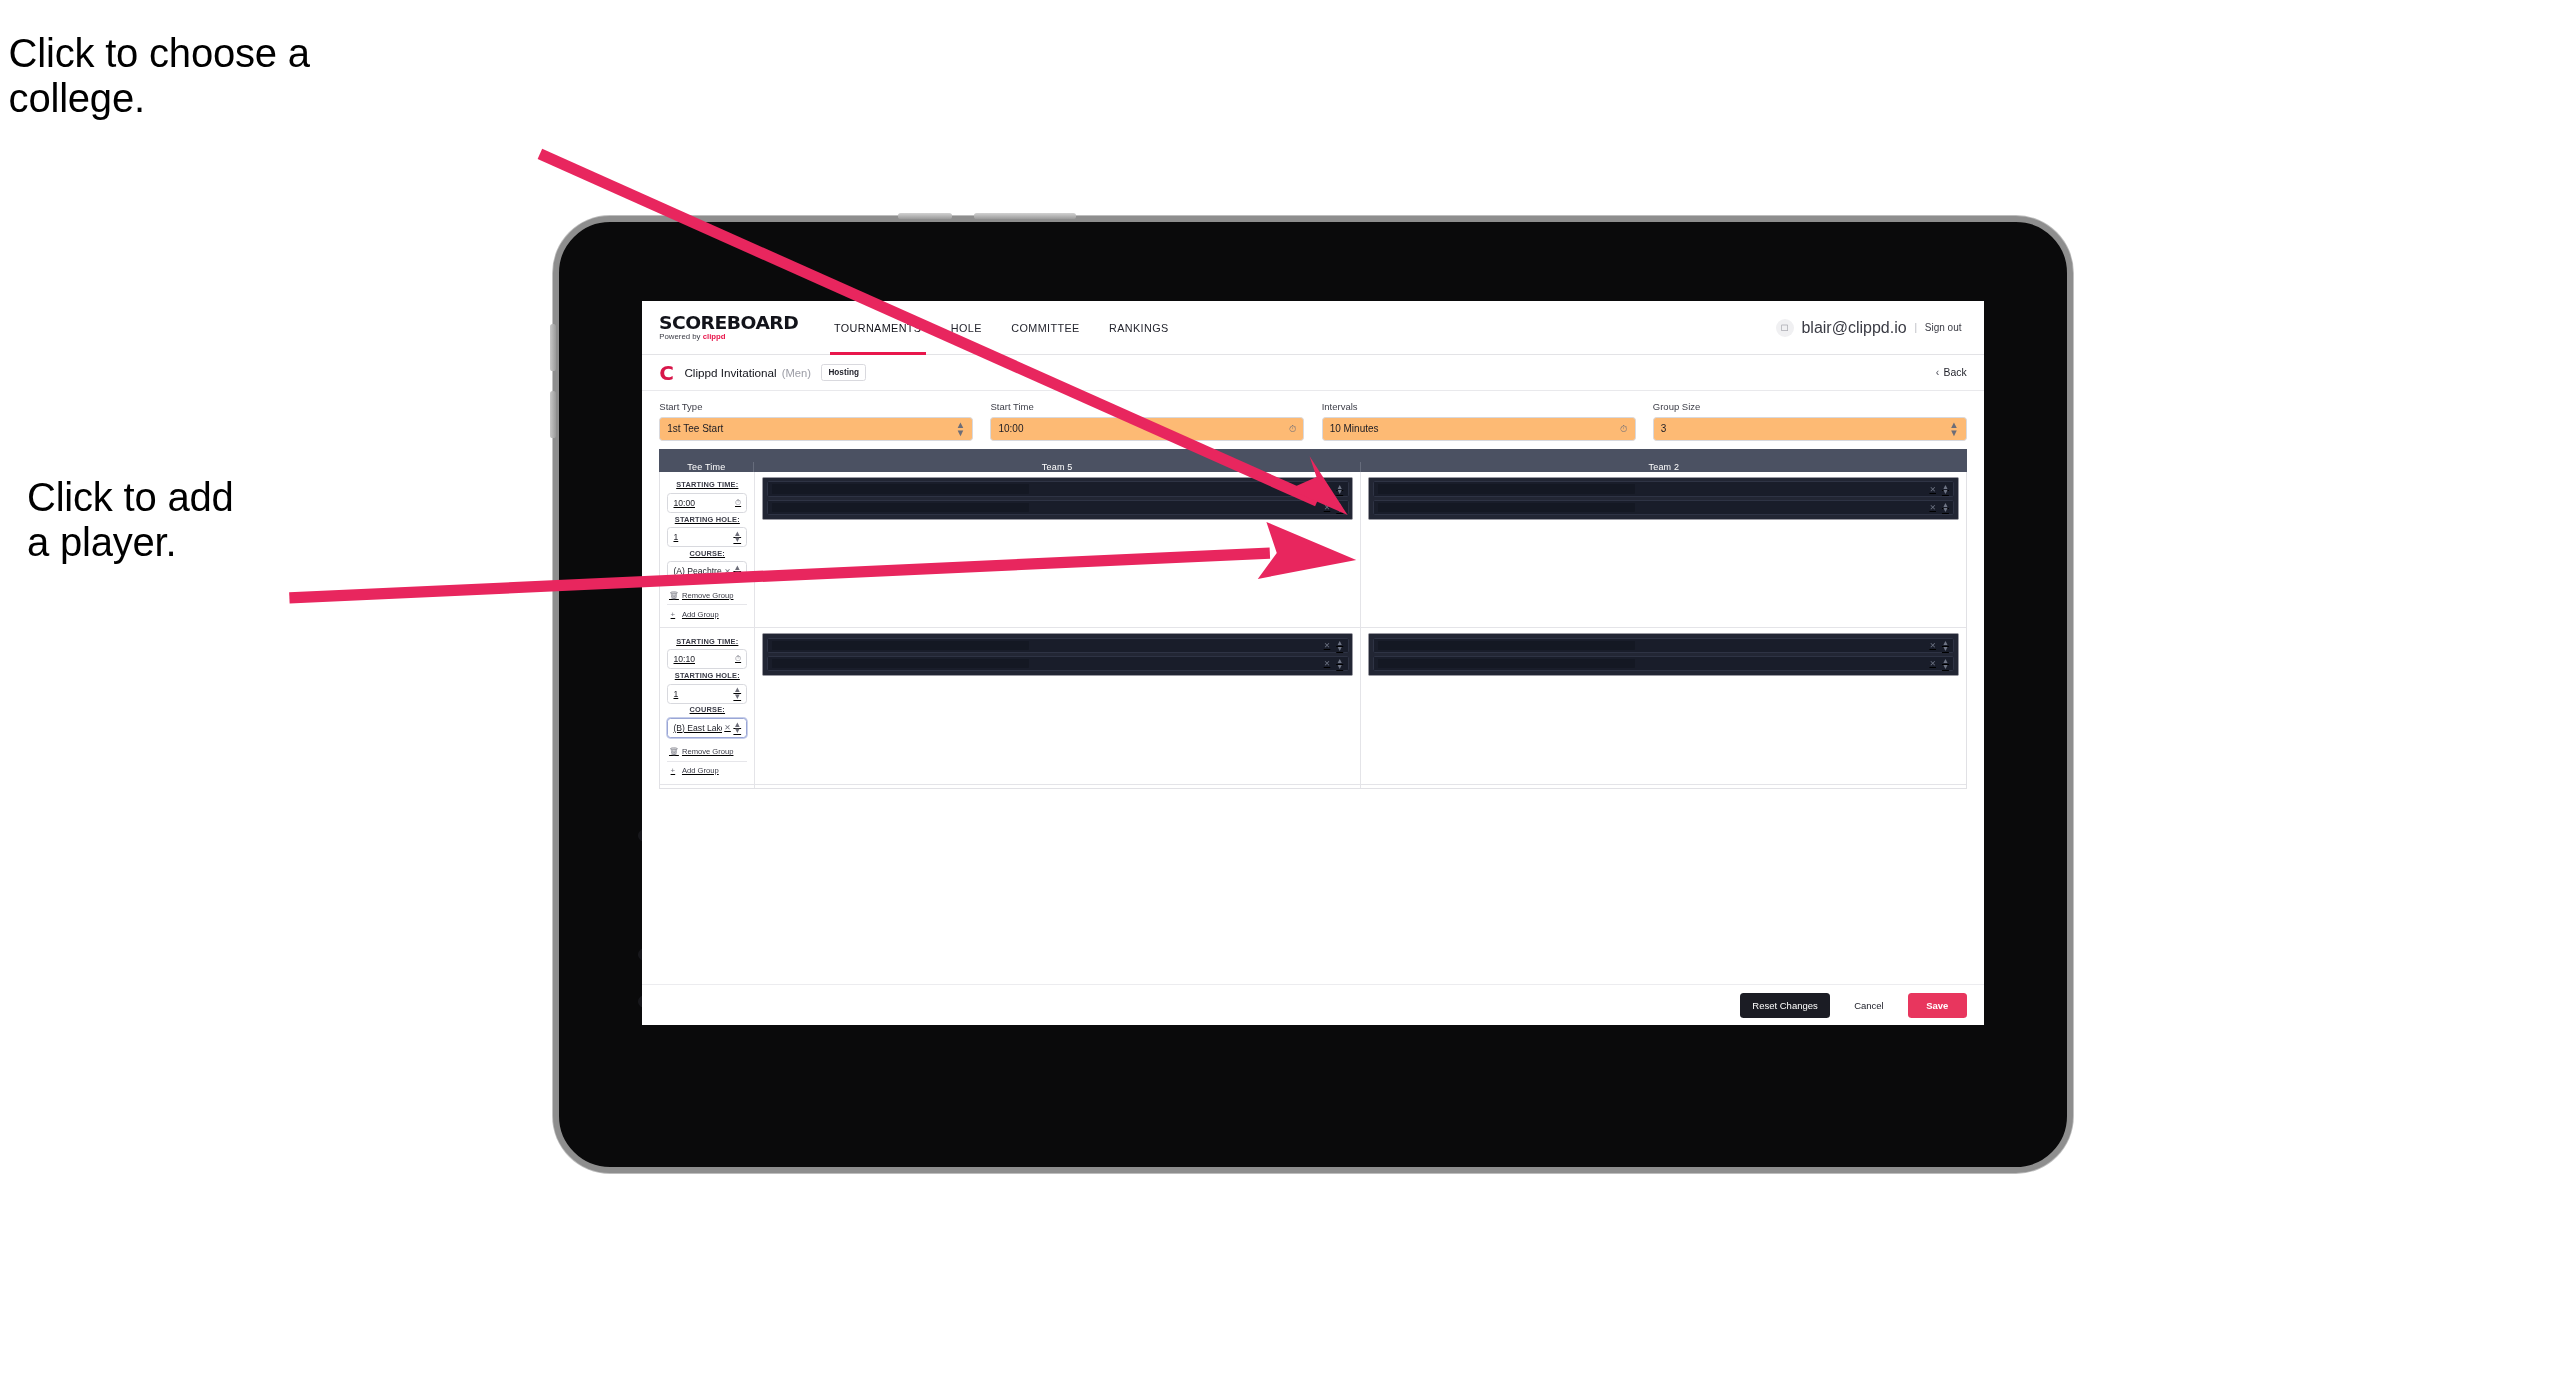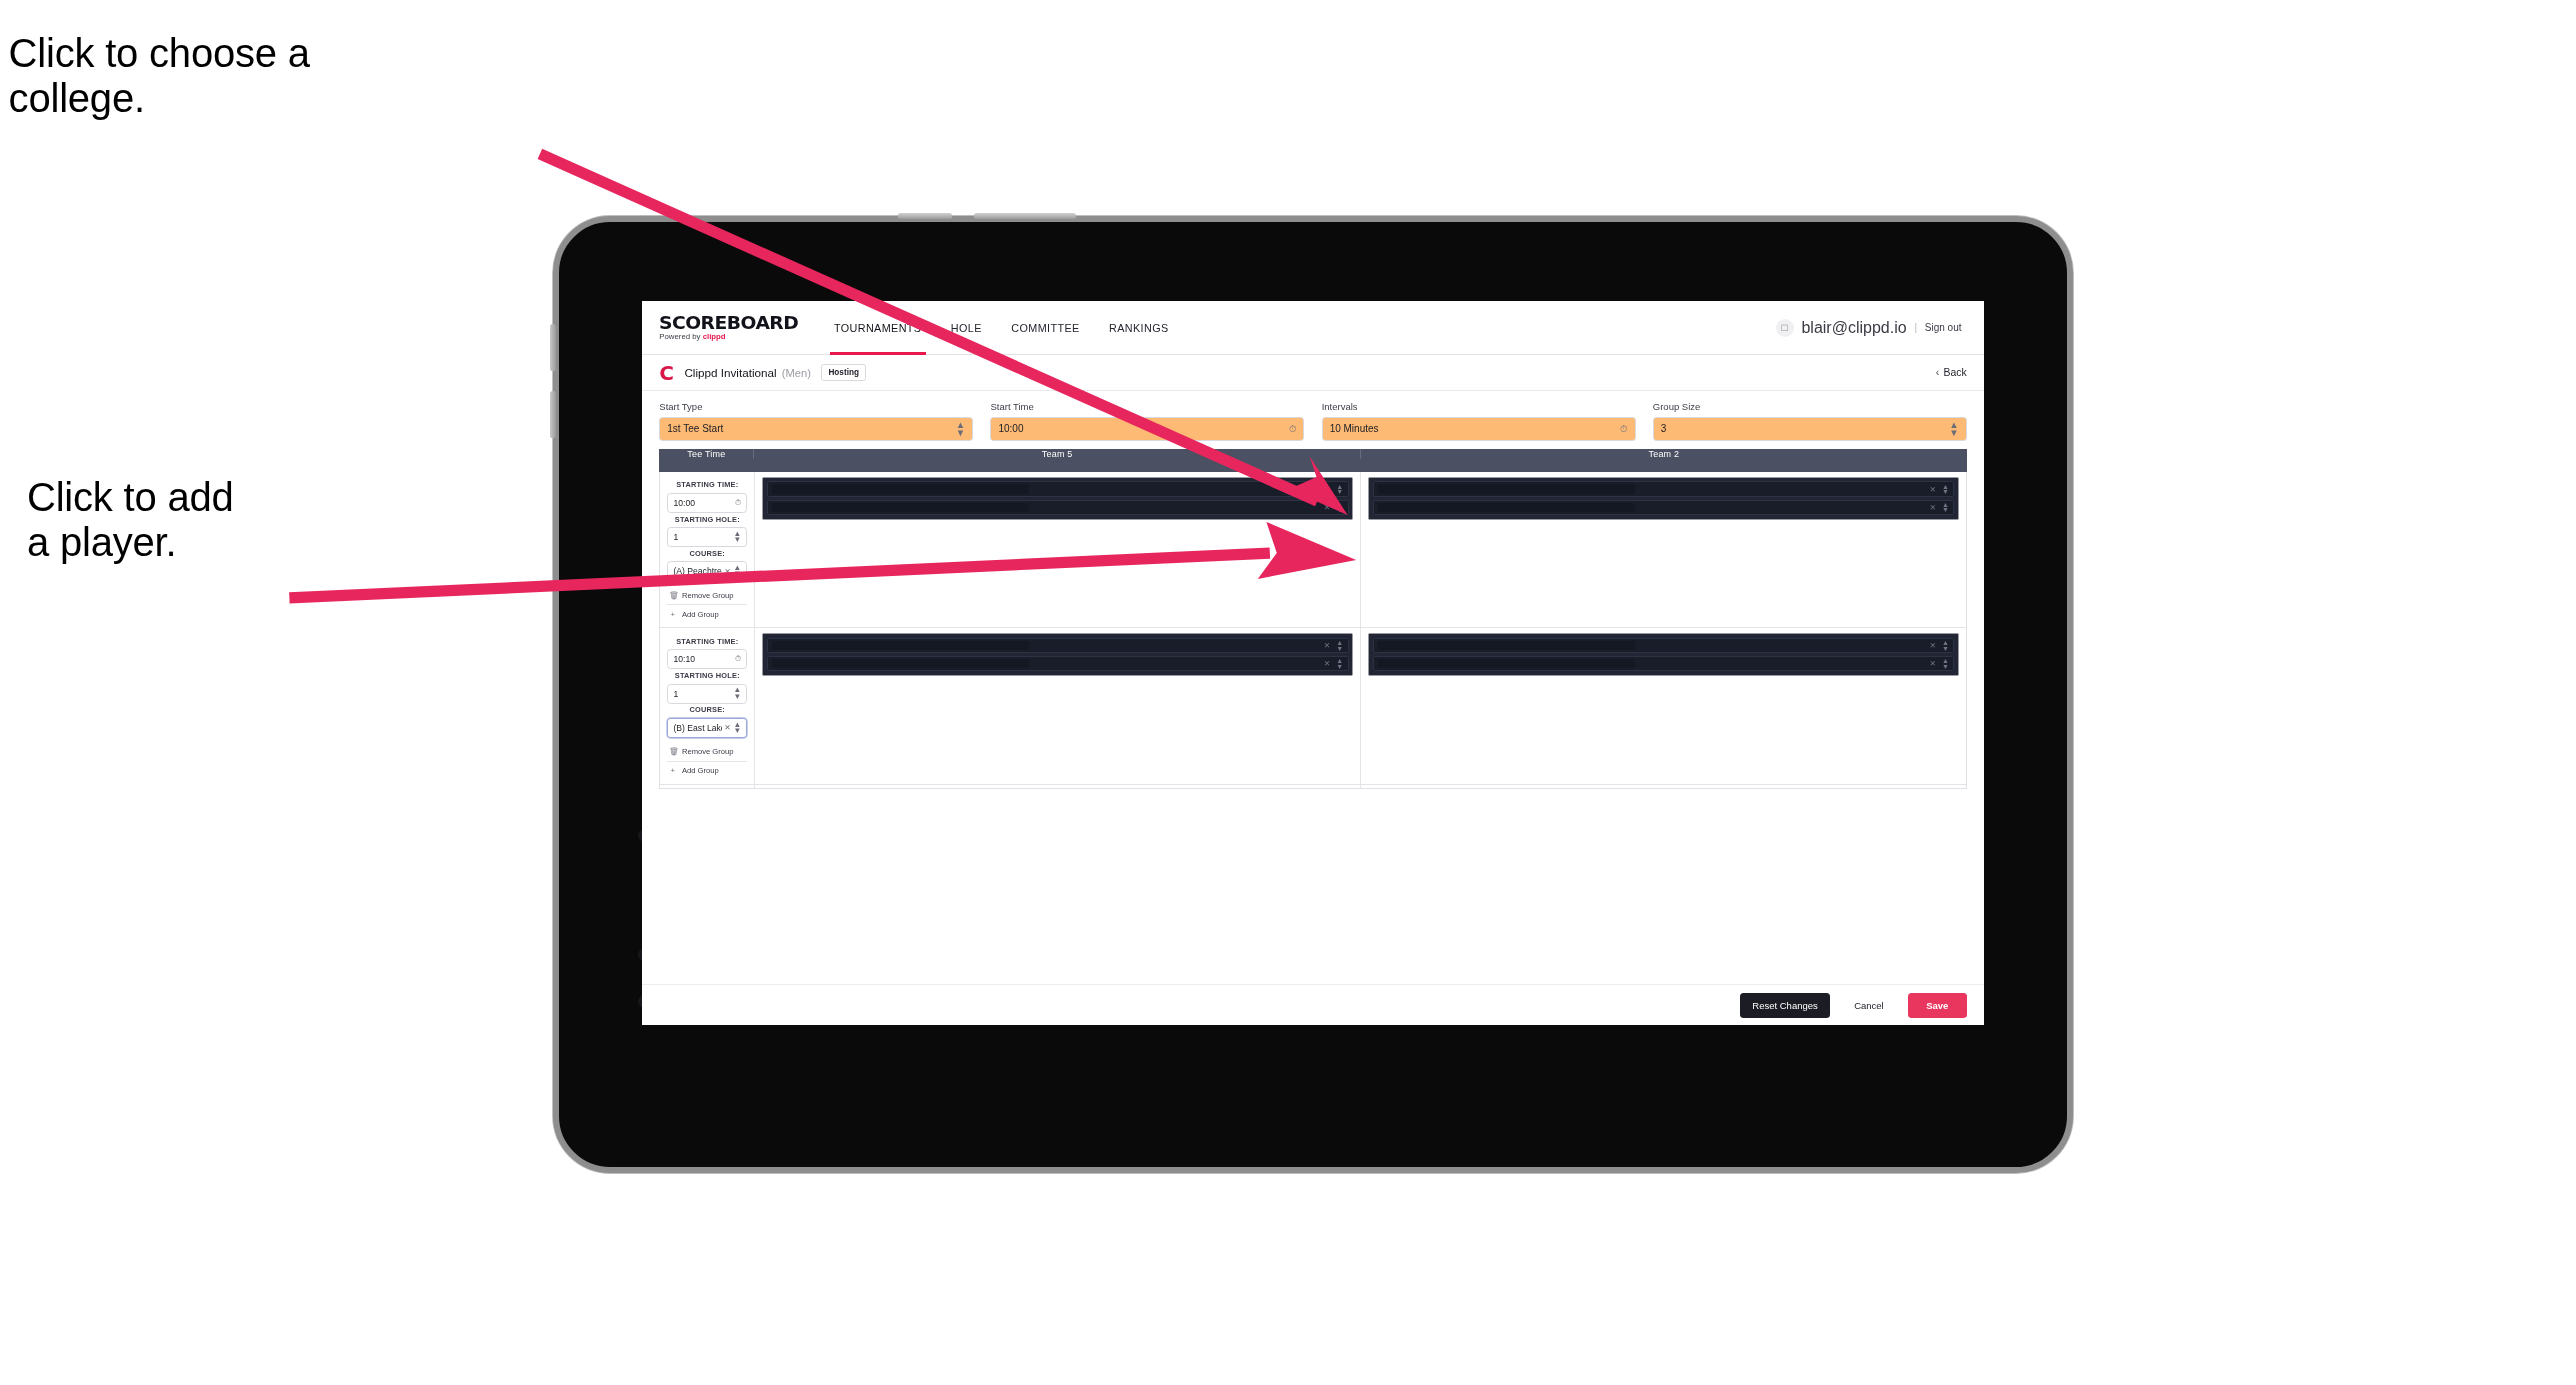--- a/index.html
+++ b/index.html
@@ -123,30 +123,30 @@
   .ctl {
     height:24px; border:0.9px solid #d8d9de; border-radius:3.5px; background:#fdba74;
     display:flex; align-items:center; padding:0 7px; font-size:10px; color:#1b1c24;
     position:relative;
   }
   .ctl .val { flex:1; overflow:hidden; white-space:nowrap; text-overflow:ellipsis; }
   .ctl .ic { color:#6c6d78; font-size:9.5px; margin-left:5.2px; display:flex; align-items:center; }
   .stepper { font-size:8.6px; color:#6c6d78; line-height:.8; display:flex; flex-direction:column; }
 
   
-  #thead { display:flex; background:#4b5162; color:#fff; height:22.5px; align-items:flex-start; margin:0 17.3px; }
+  #thead { display:flex; background:#4b5162; color:#fff; height:22.5px; align-items:flex-end; margin:0 17.3px; }
   #thead .th { display:flex; align-items:center; justify-content:center; font-size:9px; letter-spacing:0.2px; }
   #thead .th.tee { width:95px; border-right:0.9px solid #666c7c; }
   #thead .th.t1 { flex:1; border-right:0.9px solid #666c7c; }
   #thead .th.t2 { flex:1; }
 
   
   #tbody {
     margin:0 17.3px; border:0.9px solid #e1e1e5; border-top:none; height:317px; overflow:hidden;
-    background:#fff; position:relative;
+    background:#fff; position:relative;text-decoration:underline;
   }
   .grp { display:flex; border-bottom:0.9px solid #e4e4e8; align-items:stretch; }
   .grp:last-child { border-bottom:none; }
   .teecol {
     width:95px; border-right:0.9px solid #e4e4e8; padding:7px 7px 5.2px 7px;
     display:flex; flex-direction:column; align-items:stretch; gap:0;
   }
   .teelbl { font-size:7.4px; font-weight:700; color:#3a3b46; text-align:center; letter-spacing:0.2px; margin:1.7px 0 3.5px; }
   .teectl {
     height:20px; border:0.9px solid #d8d9de; border-radius:3.5px; background:#fff;

